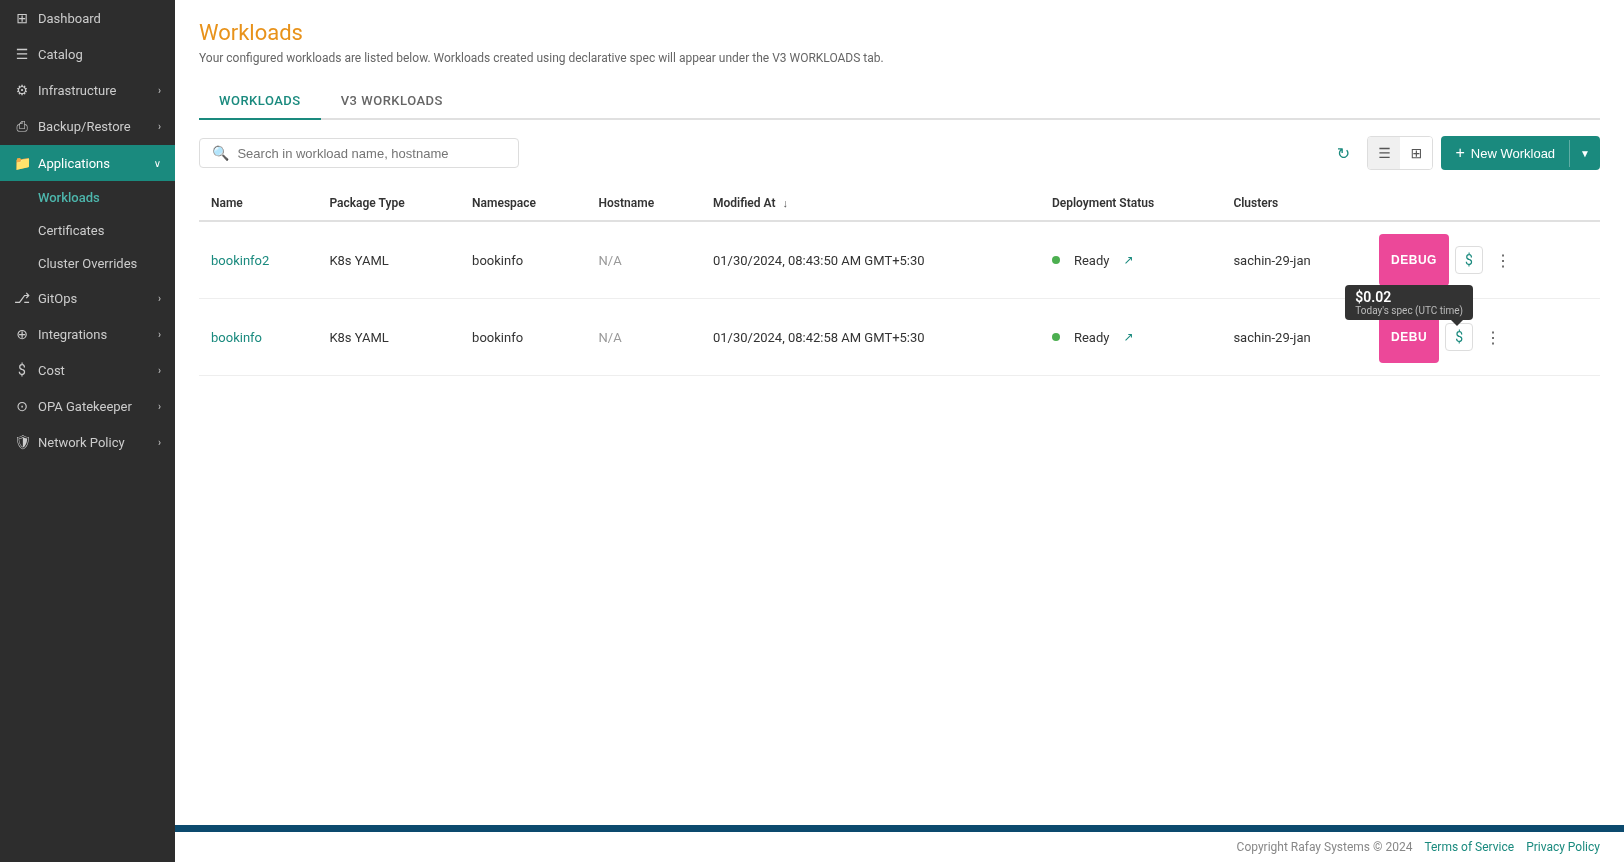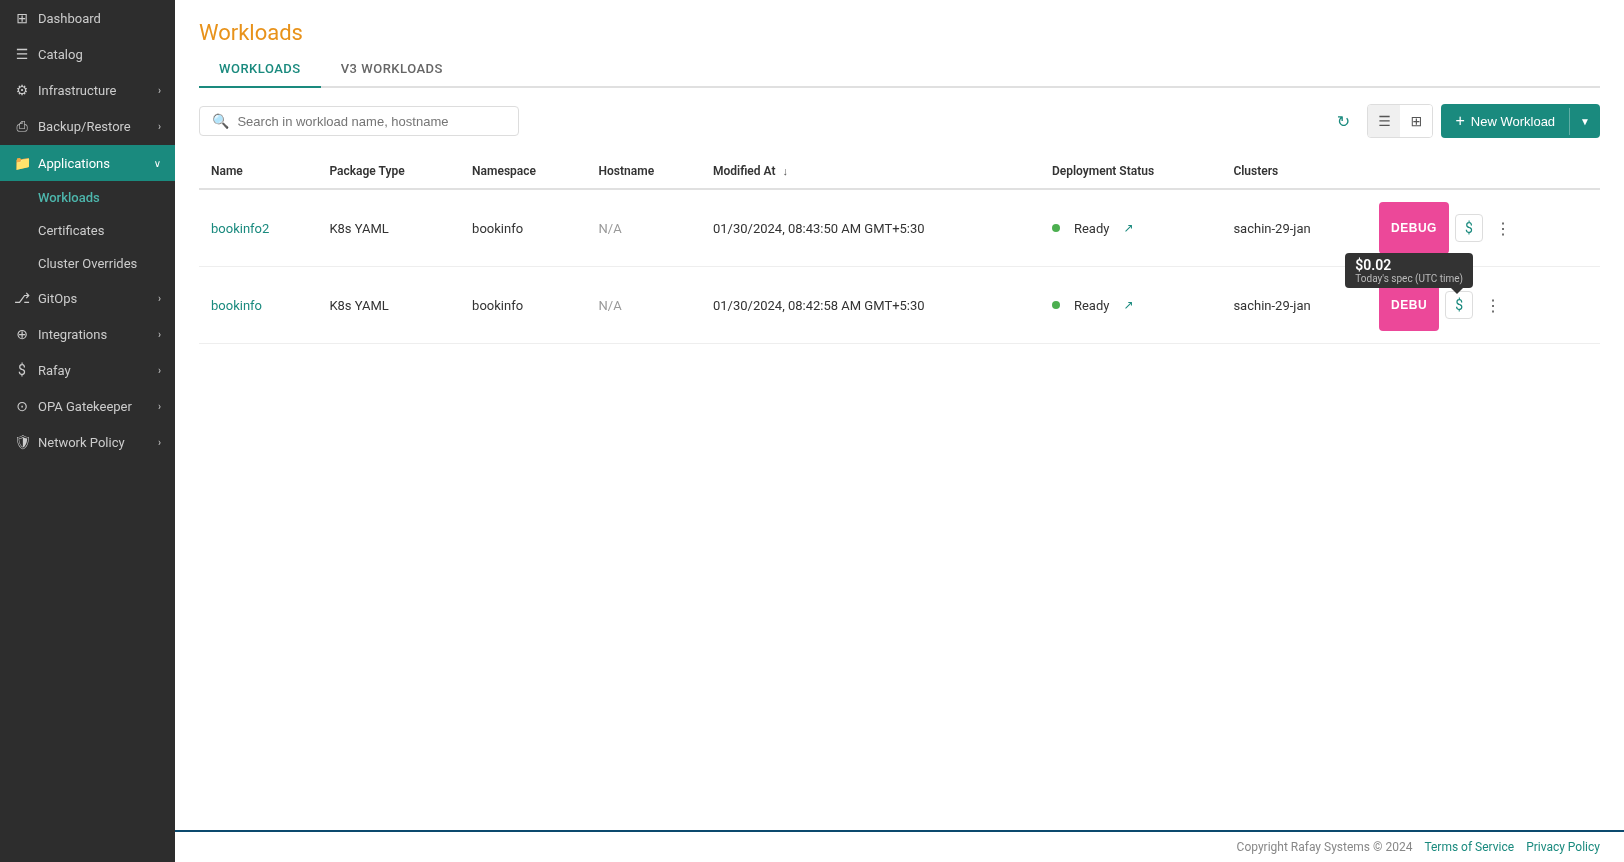--- a/index.html
+++ b/index.html
@@ -303,21 +303,21 @@
       width: 0;
       height: 0;
       border-left: 6px solid transparent;
       border-right: 6px solid transparent;
       border-top: 6px solid #333;
     }
 
     
     .footer {
       background: #fff;
-      border-top: 2px solid #0c4a6e;
+      border-top: 7px solid #0c4a6e;
       padding: 8px 24px;
       font-size: 12px;
       color: #888;
       text-align: right;
       display: flex;
       align-items: center;
       justify-content: flex-end;
       gap: 12px;
     }
     .footer-link {
@@ -376,41 +376,42 @@
   </div>
 
   <div class="sidebar-item">
     <span class="icon">⊕</span>
     <span>Integrations</span>
     <span class="chevron">›</span>
   </div>
 
   <div class="sidebar-item">
     <span class="icon">$</span>
-    <span>Rafay</span>
+    <span>Cost</span>
     <span class="chevron">›</span>
   </div>
 
   <div class="sidebar-item">
     <span class="icon">⊙</span>
     <span>OPA Gatekeeper</span>
     <span class="chevron">›</span>
   </div>
 
   <div class="sidebar-item">
     <span class="icon">🛡</span>
     <span>Network Policy</span>
     <span class="chevron">›</span>
   </div>
 </div>
 
 <div class="main">
   <div class="content-area">
 
     <h1 class="page-title">Workloads</h1>
+    <p class="page-subtitle">Your configured workloads are listed below. Workloads created using declarative spec will appear under the V3 WORKLOADS tab.</p>
 
     <div class="tabs">
       <div class="tab active">WORKLOADS</div>
       <div class="tab">V3 WORKLOADS</div>
     </div>
 
     <div class="toolbar">
       <div class="search-box">
         <span class="search-icon">🔍</span>
         <input type="text" placeholder="Search in workload name, hostname" style="">

